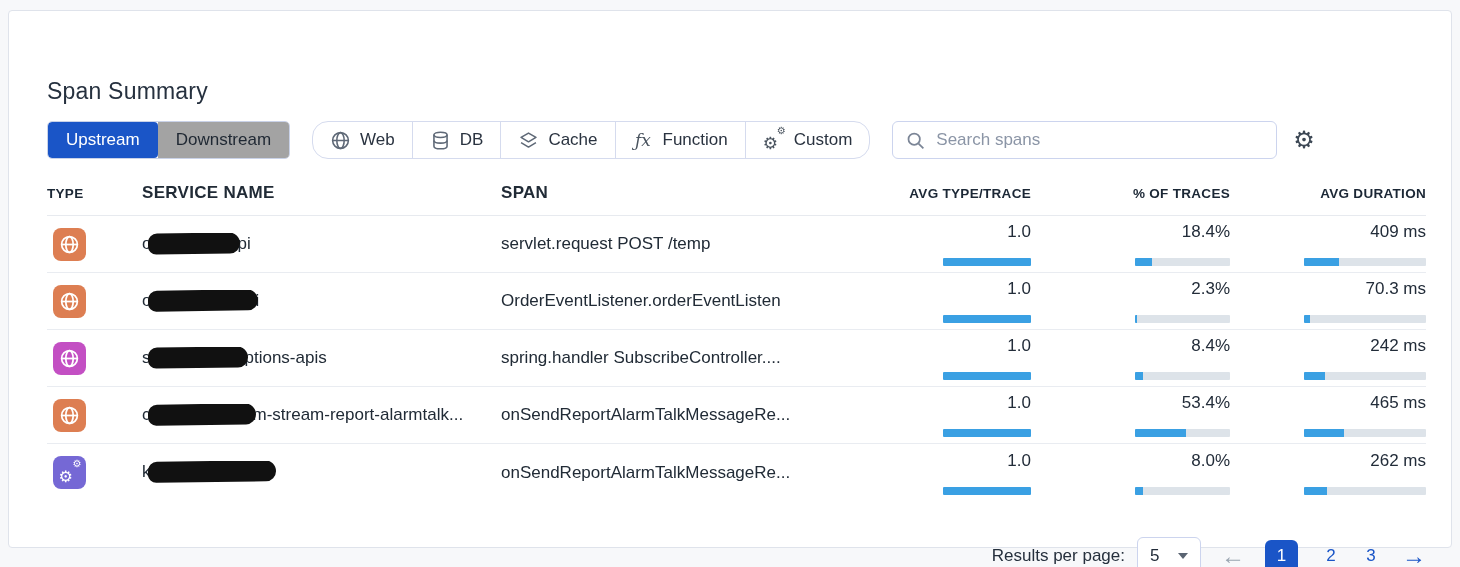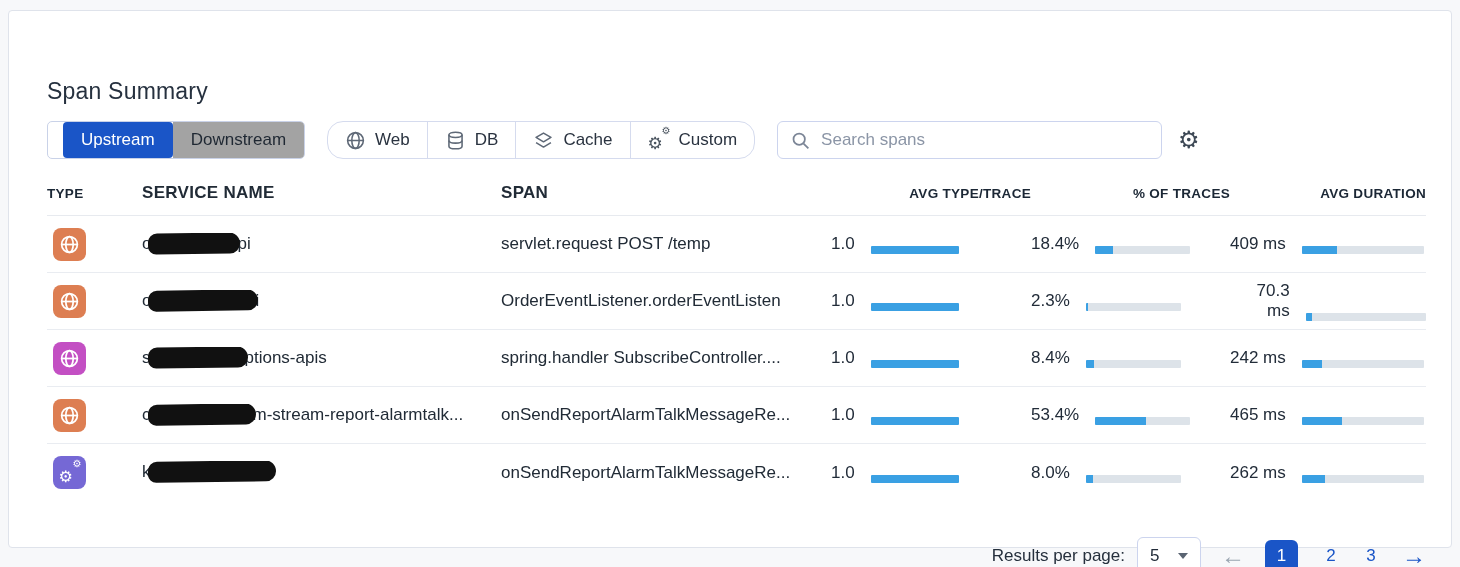--- a/index.html
+++ b/index.html
@@ -19,21 +19,21 @@
     padding:26px 26px 0 38px;
   }
   .title {
     font-size:23px; color:#26313f; font-weight:400;
     margin-bottom:16px; letter-spacing:.2px;margin-top:41px;
   }
   
   .toolbar { display:flex; align-items:center; height:38px; margin-bottom:12px; }
   .seg-group {
     display:flex; border:1px solid #c9d2e8; border-radius:5px;
-    overflow:hidden; height:38px; background:#fff;padding-left:15px;
+    overflow:hidden; height:38px; background:#fff;
   }
   .seg {
     padding:0 18px; font-size:17px; line-height:36px; color:#1f2833;
     cursor:pointer; background:#a3a3a3; white-space:nowrap;
   }
   .seg.active { background:#1a55c7; color:#fff; border-radius:4px; }
   .filter-group {
     display:flex; border:1px solid #d5dbee; border-radius:16px;
     height:38px; margin-left:22px; background:#fff; overflow:hidden;
   }
@@ -87,21 +87,21 @@
   .type-icon svg { width:21px; height:21px; }
   .type-gears { position:relative; width:22px; height:20px; color:#fff; }
   .type-gears .g1 { position:absolute; left:0; bottom:-3px; font-size:16px; }
   .type-gears .g2 { position:absolute; right:-1px; top:-5px; font-size:10px; }
   .col-service, .col-span { font-size:17px; color:#212b36; white-space:nowrap; overflow:hidden; }
   .redaction {
     display:inline-block; height:21px; background:#111;
     border-radius:10px 12px 11px 9px; vertical-align:middle;
     margin:0 -3px 2px -3px; transform:rotate(-.8deg);
   }
-  .metric { display:flex; align-items:flex-end; gap:16px; }
+  .metric { display:flex; flex-direction:column; align-items:flex-end; gap:16px; }
   .mval { font-size:17px; color:#222c39; }
   .mbar { height:8px; background:#dde3e9; border-radius:1px; overflow:hidden; display:block; }
   .m1 .mbar { width:88px; }
   .m2 .mbar { width:95px; }
   .m3 .mbar { width:122px; }
   .mfill { display:block; height:100%; background:#3aa0e3; }
   
   .footer {
     display:flex; align-items:center; justify-content:flex-end;
     margin-top:36px; width:1379px; gap:0;
@@ -165,20 +165,24 @@
       <div class="filter">
         <span class="ficon">
           <svg viewBox="0 0 24 24" fill="none" stroke="currentColor" stroke-width="1.8" stroke-linejoin="round">
             <path d="M12 3.5l8.5 5L12 13.5l-8.5-5z"></path>
             <path d="M3.5 14.5l8.5 5 8.5-5"></path>
           </svg>
         </span>
         <span>Cache</span>
       </div>
       <div class="filter">
+        <span class="ficon fx-glyph">ƒx</span>
+        <span>Function</span>
+      </div>
+      <div class="filter">
         <span class="gears-glyph">
           <span class="g1">⚙</span>
             <span class="g2">⚙</span>
         </span>
         <span>Custom</span>
       </div>
     </div>
 
     <div class="search-box">
       <span class="ficon" style="color:#7b8596;">

